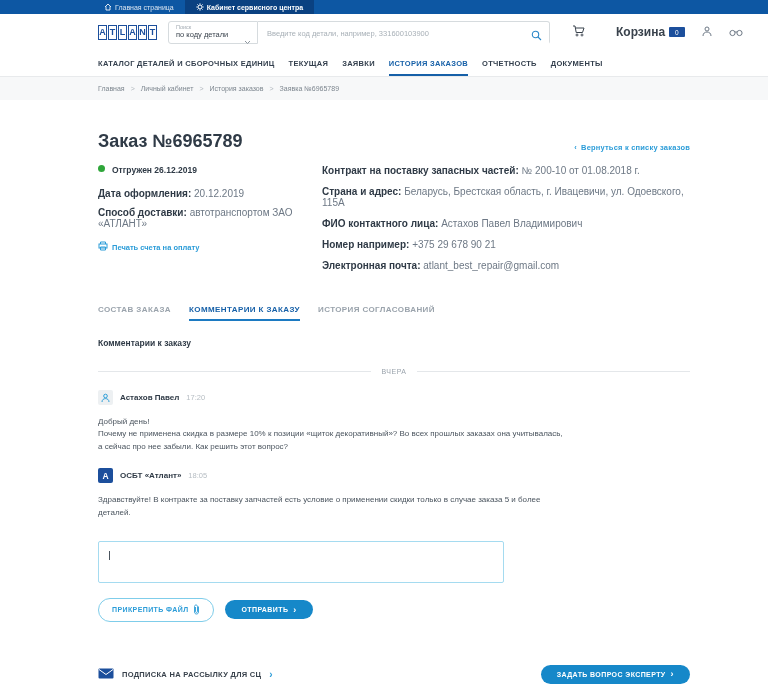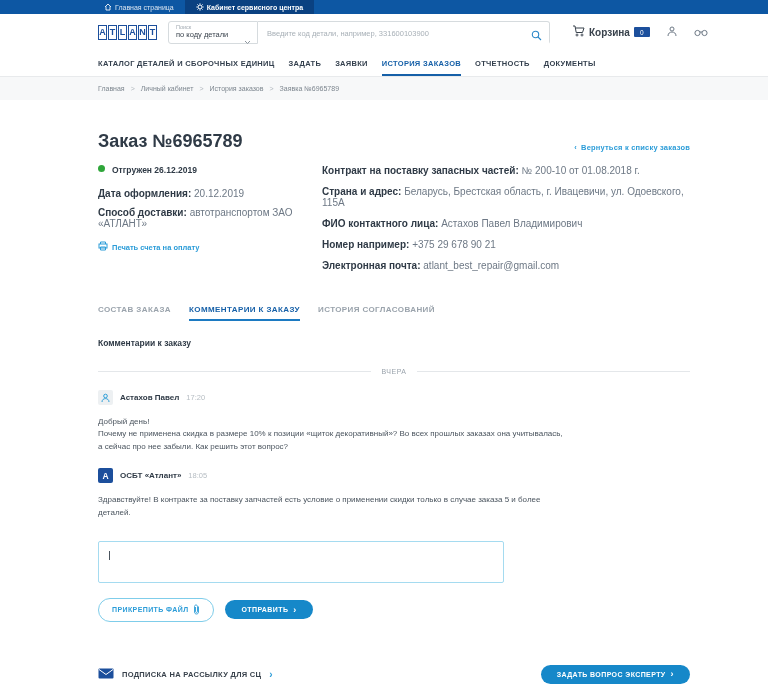--- a/index.html
+++ b/index.html
@@ -26,21 +26,21 @@
   .search-select .sel-value { font-size:7.5px; color:#39424c; line-height:9px; }
   .search-select .chev { position:absolute; right:6px; top:9px; }
   .search-input-wrap { width:292px; height:23px; border:1px solid #d6dbde; border-left:none;
     border-radius:0 3px 3px 0; position:relative; }
   .search-input-wrap input { width:100%; height:100%; border:none; outline:none;
     font-family:"Liberation Sans", sans-serif; font-size:7.5px; color:#39424c; padding:0 22px 0 9px; }
   .search-input-wrap input::placeholder { color:#a8b0b7; }
   .search-icon { position:absolute; right:7px; top:5px; cursor:pointer; }
   .hdr-right { display:flex; align-items:center; margin-left:22px; gap:17px; }
   .cart { display:flex; align-items:center; gap:4px; cursor:pointer; }
-  .cart-label { font-size:10px; color:#39424c; font-weight:bold; }
+  .cart-label { font-size:12px; color:#39424c; font-weight:bold;margin-left:27px; }
   .cart-badge { background:#1c4f9c; color:#fff; font-size:6.5px; padding:1.5px 6px; border-radius:1px; }
   .hdr-icon { cursor:pointer; display:flex; align-items:center; }
 
   
   .nav { height:26px; display:flex; align-items:stretch; gap:14px; padding:0 98px; }
   .nav-item { font-size:7.5px; font-weight:bold; letter-spacing:.3px; color:#333f4d;
     display:flex; align-items:center; cursor:pointer; border-bottom:2px solid transparent; padding-top:2px;}
   .nav-item.active { color:#1660a8; border-bottom-color:#1660a8; }
 
   
@@ -194,21 +194,21 @@
             <circle cx="10.5" cy="5" r="2.6" fill="none" stroke="#6d7885" stroke-width="1"></circle>
             <path d="M6 4 H8" stroke="#6d7885" stroke-width="1"></path>
           </svg>
       </span>
     </div>
   </div>
 </div>
 
 <div class="nav">
   <div class="nav-item">КАТАЛОГ ДЕТАЛЕЙ И СБОРОЧНЫХ ЕДИНИЦ</div>
-  <div class="nav-item">ЗАДАТЬ</div>
+  <div class="nav-item">ТЕКУЩАЯ</div>
   <div class="nav-item">ЗАЯВКИ</div>
   <div class="nav-item active">ИСТОРИЯ ЗАКАЗОВ</div>
   <div class="nav-item">ОТЧЕТНОСТЬ</div>
   <div class="nav-item">ДОКУМЕНТЫ</div>
 </div>
 
 <div class="crumbbar">
   <span class="crumb">Главная</span>
   <span class="crumb-sep">&gt;</span>
   <span class="crumb">Личный кабинет</span>

